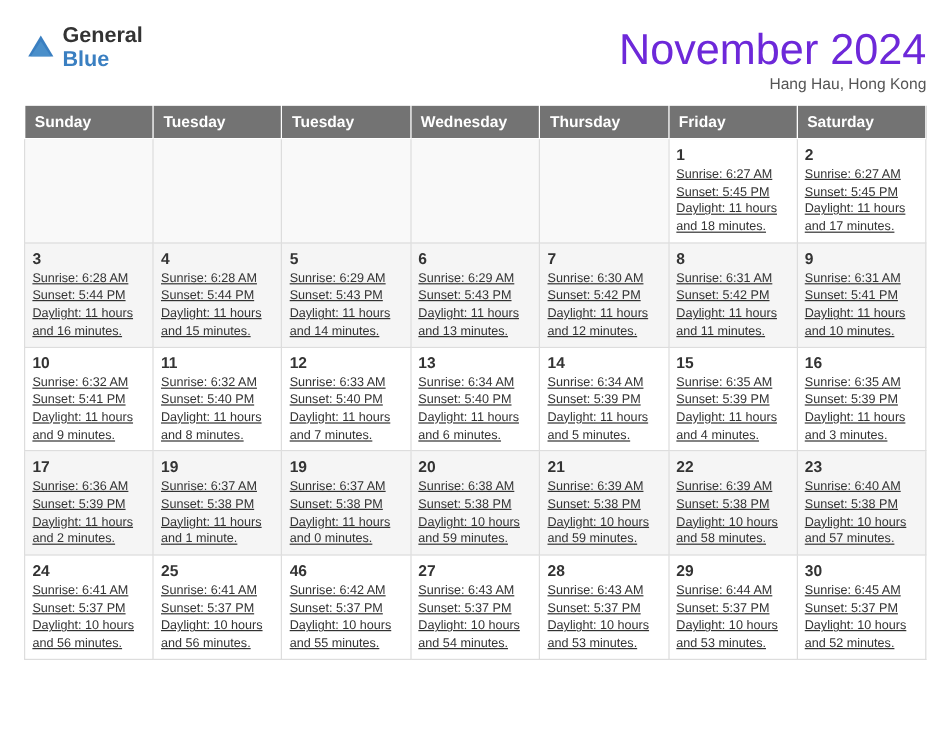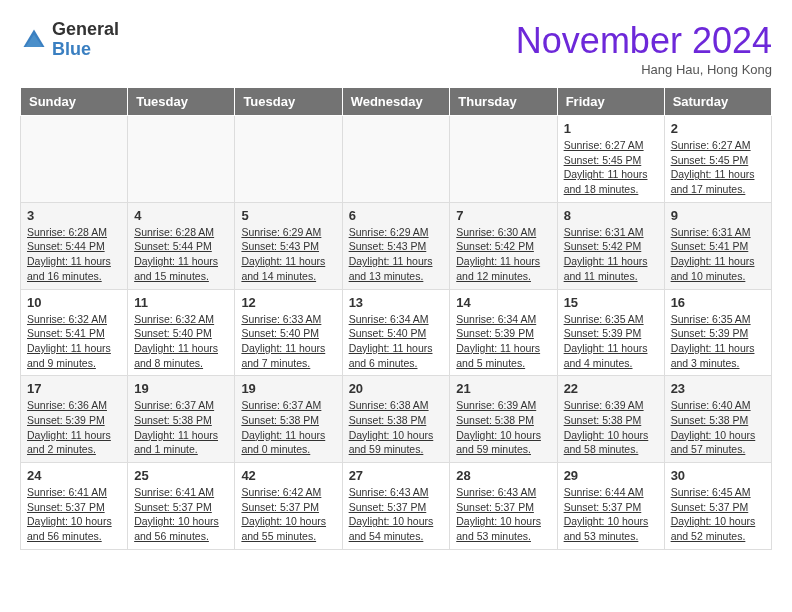--- a/index.html
+++ b/index.html
@@ -285,21 +285,21 @@
 Sunset: 5:37 PM
 Daylight: 10 hours and 56 minutes.</div>
         </td>
         <td>
           <span class="day-number">25</span>
           <div class="day-info" style="white-space: pre-line;">Sunrise: 6:41 AM
 Sunset: 5:37 PM
 Daylight: 10 hours and 56 minutes.</div>
         </td>
         <td>
-          <span class="day-number">42</span>
+          <span class="day-number">46</span>
           <div class="day-info" style="white-space: pre-line;">Sunrise: 6:42 AM
 Sunset: 5:37 PM
 Daylight: 10 hours and 55 minutes.</div>
         </td>
         <td>
           <span class="day-number">27</span>
           <div class="day-info" style="white-space: pre-line;">Sunrise: 6:43 AM
 Sunset: 5:37 PM
 Daylight: 10 hours and 54 minutes.</div>
         </td>

